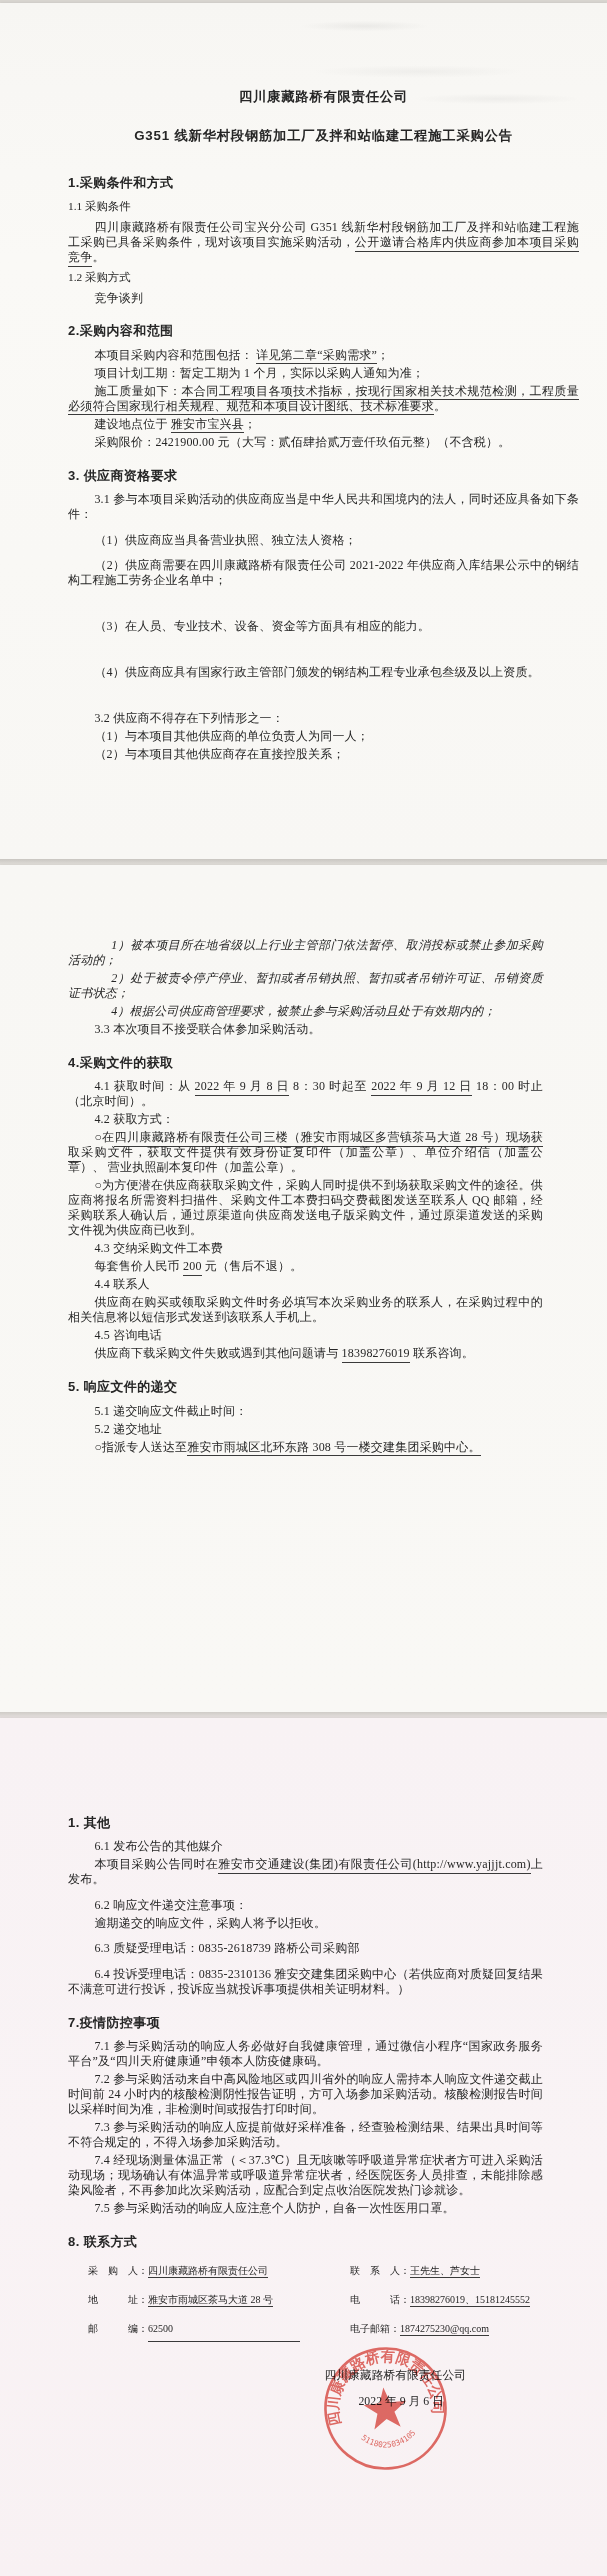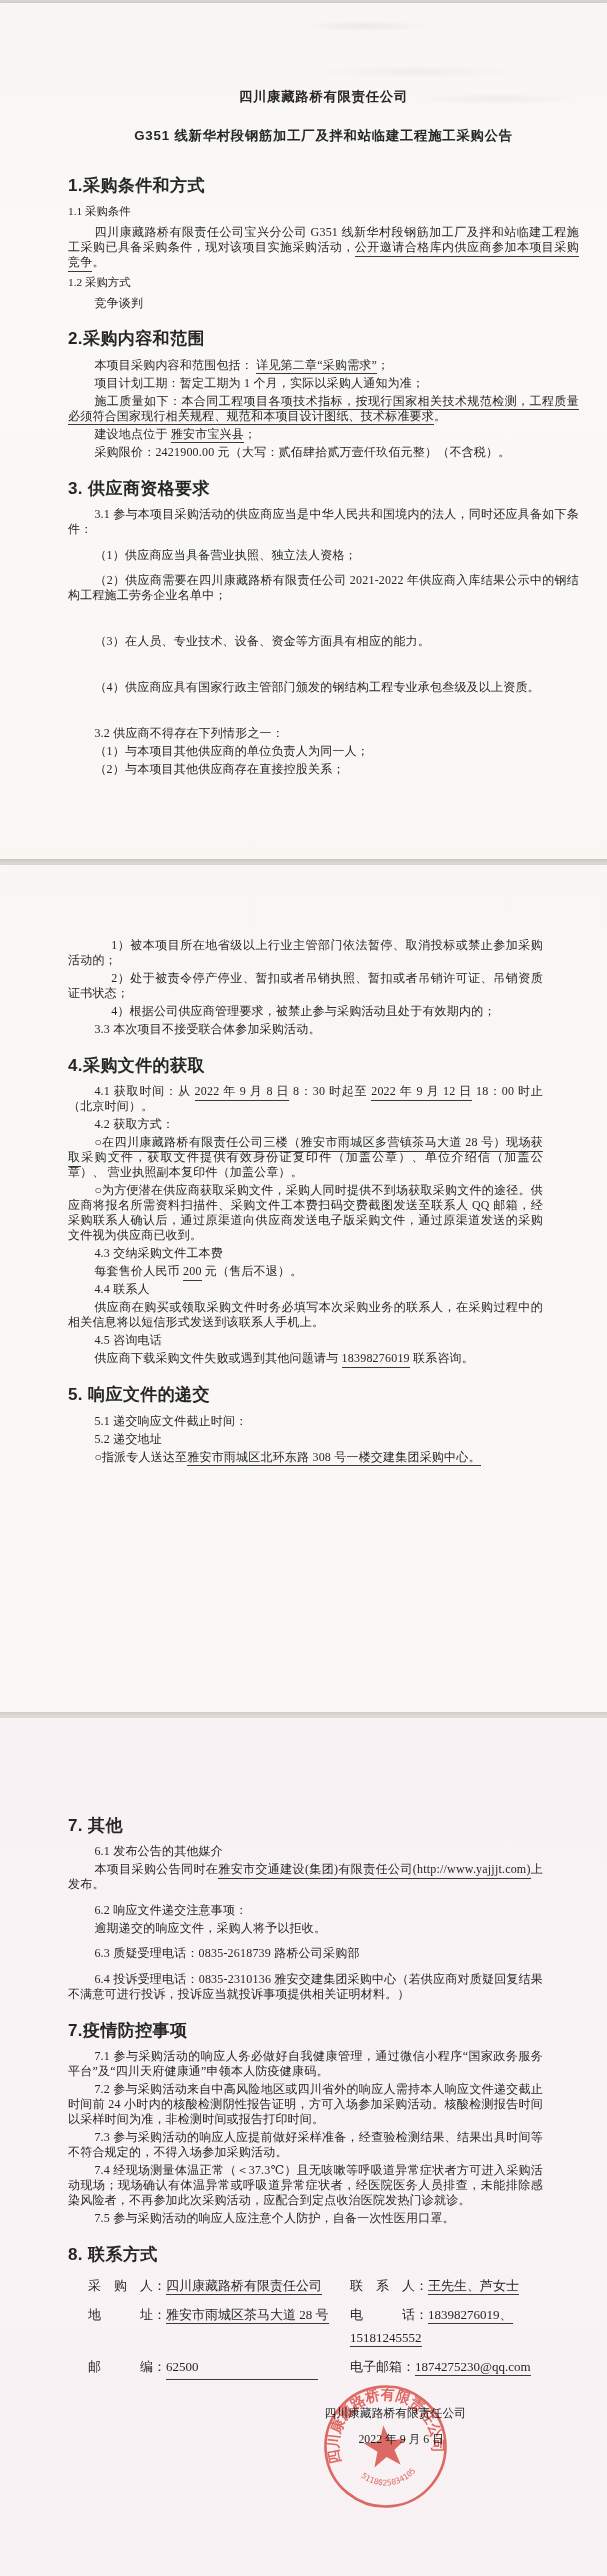--- a/index.html
+++ b/index.html
@@ -27,34 +27,34 @@
     background:
       radial-gradient(91px 7.6px at 60% 10%,rgba(120,120,120,.10),transparent 70%),
       radial-gradient(152px 9px at 70% 60%,rgba(120,120,120,.07),transparent 70%),
       radial-gradient(121px 7.6px at 85% 90%,rgba(120,120,120,.08),transparent 70%);
   }
   .title{ text-align:center;font-weight:bold;font-size:13.3px;
     font-family:"Liberation Sans","DejaVu Sans",sans-serif;letter-spacing:0.8px;}
   .title + .title{margin-top:20.5px;}
   .h1{
     font-family:"Liberation Sans","DejaVu Sans",sans-serif;
-    font-weight:bold;font-size:17px;letter-spacing:0.4px;
+    font-weight:bold;font-size:13px;letter-spacing:0.4px;
     margin:16.7px 0 7.6px 0;
   }
   .h1.first{margin-top:29px;}
   .sub{font-size:11.4px;margin:4.6px 0 6px 0;}
   p.para{font-size:12px;line-height:15px;margin:0 0 3px 0;
     text-align:justify;text-indent:2.2em;letter-spacing:0.2px;}
-  p.para.ind3{text-indent:3.6em;}
+  p.para.ind3{text-indent:3.6em;font-style:italic;}
   p.para.sp{margin-top:10.6px;}
   p.para.sp2{margin-top:31px;}
   .uline{border-bottom:0.8px solid #3a3a3a;padding-bottom:1.5px;}
   .zipw{display:inline-block;min-width:152px;}
   
-  .contact-row{display:flex;font-size:13px;line-height:23px;margin-top:6px;}
+  .contact-row{display:flex;font-size:10px;line-height:23px;margin-top:6px;}
   .c-left{width:282px;padding-left:20px;box-sizing:border-box;}
   .c-right{flex:1;}
   .c-label{letter-spacing:0;}
   
   .sig-area{position:relative;height:228px;margin-top:4.6px;}
   .sig-company{position:absolute;top:21px;right:77px;font-size:11.8px;z-index:1;}
   .sig-date{position:absolute;top:47px;right:99px;font-size:11.8px;z-index:1;}
   .stamp{position:absolute;top:-6px;right:90px;width:135px;height:135px;z-index:2;
     opacity:.82;mix-blend-mode:multiply;transform:rotate(-6deg);}
   .gap-line1{position:absolute;top:859px;left:0;width:607px;height:6px;background:linear-gradient(#c9c6c1,#e2dfda);}
@@ -120,21 +120,21 @@
   <div class="h1">5. 响应文件的递交</div>
   <p class="para">5.1 递交响应文件截止时间：</p>
 
   <p class="para">5.2 递交地址</p>
   <p class="para"><span>○指派专人送达至</span><span class="uline">雅安市雨城区北环东路 308 号一楼交建集团采购中心。</span></p>
 </div>
 
 <div class="gap-line2"></div>
 
 <div class="page page3">
-  <div class="h1">7. 其他</div>
+  <div class="h1">1. 其他</div>
   <p class="para">6.1 发布公告的其他媒介</p>
   <p class="para"><span>本项目采购公告同时在</span><span class="uline">雅安市交通建设(集团)有限责任公司(http://www.yajjjt.com)</span><span>上发布。</span></p>
   <p class="para sp">6.2 响应文件递交注意事项：</p>
   <p class="para">逾期递交的响应文件，采购人将予以拒收。</p>
   <p class="para sp">6.3 质疑受理电话：0835-2618739 路桥公司采购部</p>
   <p class="para sp">6.4 投诉受理电话：0835-2310136 雅安交建集团采购中心（若供应商对质疑回复结果不满意可进行投诉，投诉应当就投诉事项提供相关证明材料。）</p>
 
   <div class="h1">7.疫情防控事项</div>
   <p class="para">7.1 参与采购活动的响应人务必做好自我健康管理，通过微信小程序“国家政务服务平台”及“四川天府健康通”申领本人防疫健康码。</p>
   <p class="para">7.2 参与采购活动来自中高风险地区或四川省外的响应人需持本人响应文件递交截止时间前 24 小时内的核酸检测阴性报告证明，方可入场参加采购活动。核酸检测报告时间以采样时间为准，非检测时间或报告打印时间。</p>

